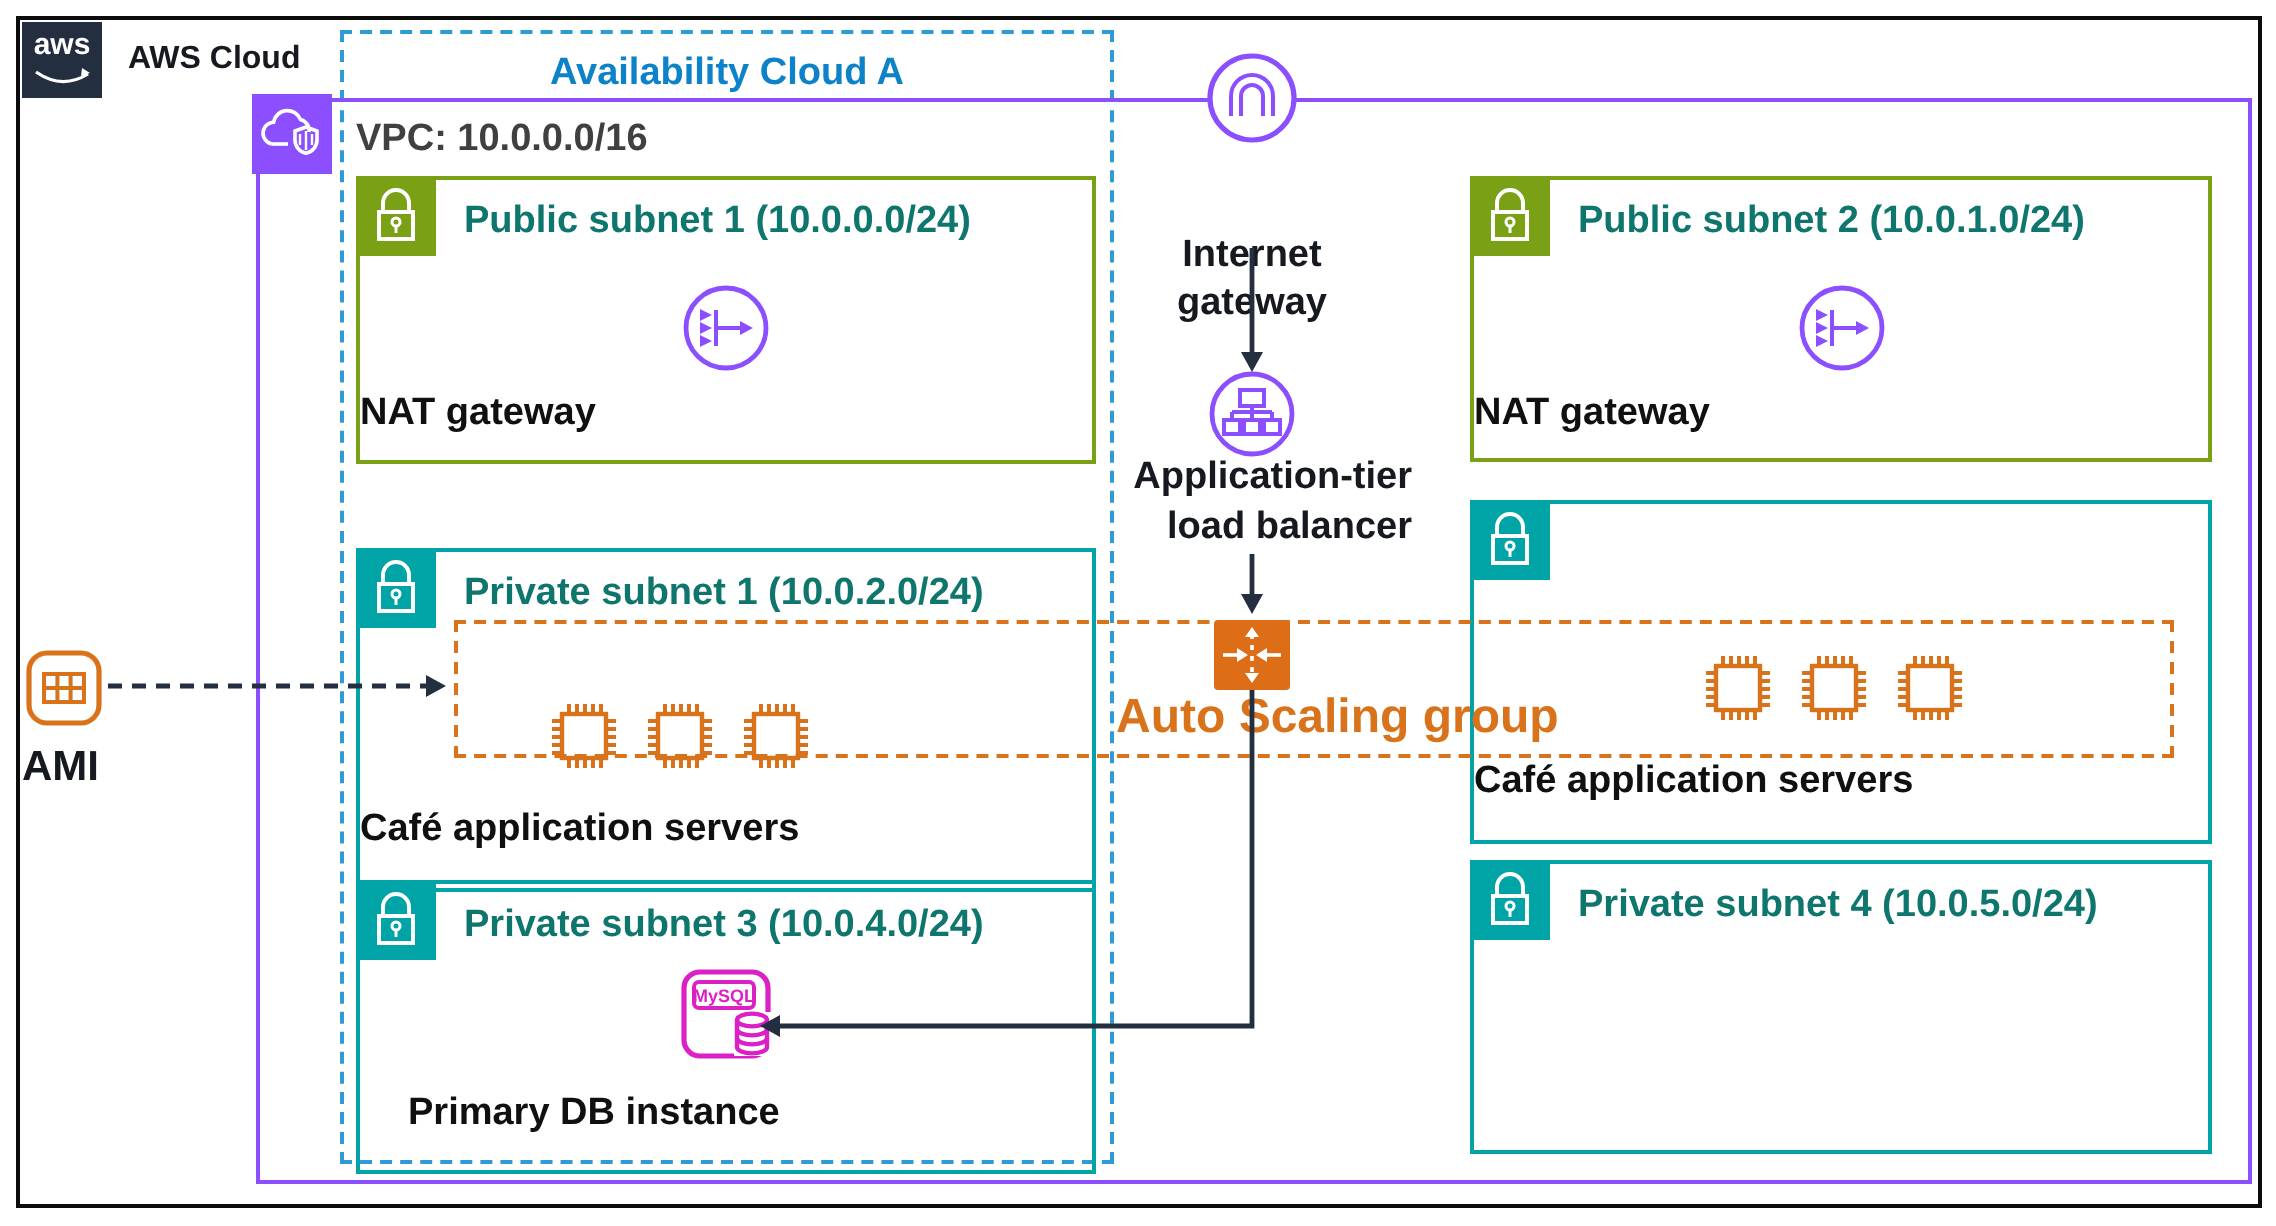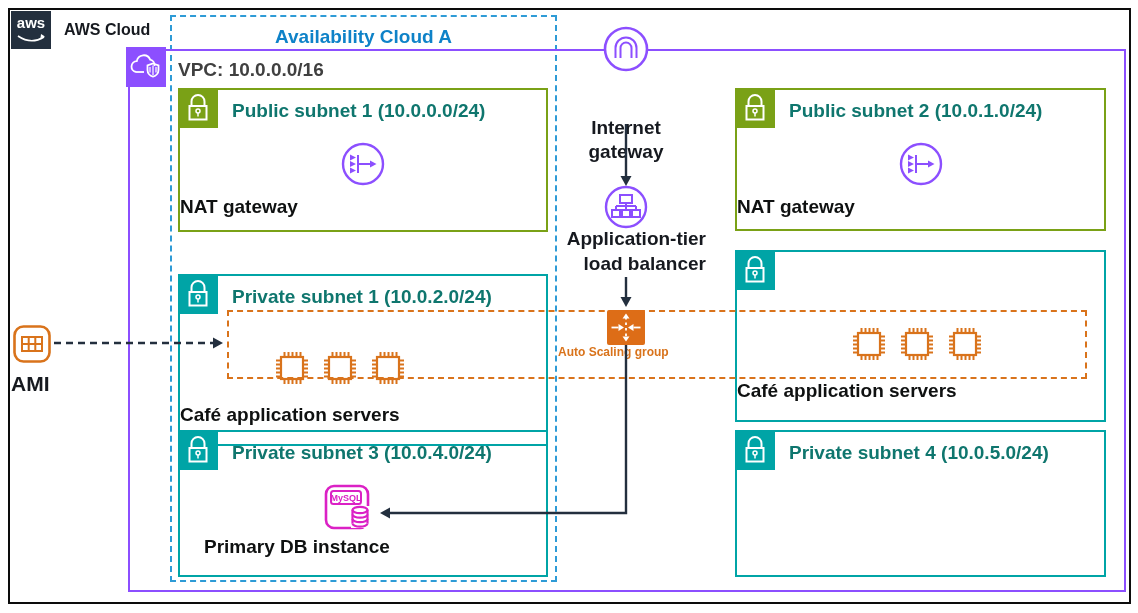--- a/index.html
+++ b/index.html
@@ -24,43 +24,43 @@
   
   .subnet{z-index:20;background:transparent;}
   .subnet .title{position:absolute;left:52px;top:10px;font-size:19px;font-weight:700;color:#0f766e;white-space:nowrap;}
   .badge{position:absolute;left:-2px;top:-2px;width:40px;height:40px;}
   .green{border:2.5px solid #7aa116;} .green-bg{background:#7aa116;}
   .teal{border:2.5px solid #00a4a6;} .teal-bg{background:#00a4a6;}
   #sn-pub1{left:178px;top:88px;width:366px;height:140px;}
   #sn-pub2{left:735px;top:88px;width:367px;height:139px;}
   #sn-priv1{left:178px;top:250px;width:366px;height:168px;margin-top:24px;}
   #sn-priv2{left:735px;top:250px;width:367px;height:168px;}
-  #sn-priv3{left:178px;top:430px;width:366px;height:143px;}
+  #sn-priv3{left:178px;top:440px;width:366px;height:143px;}
   #sn-priv4{left:735px;top:430px;width:367px;height:143px;}
   .nat-icon{position:absolute;left:50%;margin-left:-22px;top:52px;width:44px;height:44px;}
   .sub-label{position:absolute;left:0;width:100%;text-align:left;font-size:19px;font-weight:700;color:#0f1111;}
   .nat-label{top:106px;}
   .cafe-label{top:128px;}
   .db-label{left:24px;top:104px;width:auto;text-align:right;}
   .chips{position:absolute;top:74px;display:flex;gap:12px;z-index:35;}
   #chips-a{left:94px;} #chips-b{left:114px;}
   
   #asg-box{left:227px;top:310px;width:856px;height:65px;border:2px dashed #d9731b;z-index:30;}
   #asg-icon{left:607px;top:310px;width:38px;height:35px;z-index:36;}
-  #asg-label{left:558px;top:345px;font-size:12px;font-weight:700;color:#d9731b;z-index:36;white-space:nowrap;}
+  #asg-label{left:558px;top:345px;font-size:24px;font-weight:700;color:#d9731b;z-index:36;white-space:nowrap;}
   
   #igw-icon{left:602px;top:25px;width:48px;height:48px;z-index:40;}
   #igw-label{left:576px;top:74px;width:100px;text-align:center;font-size:19px;font-weight:700;line-height:24px;z-index:40;margin-top:42px;}
   #lb-icon{left:604px;top:185px;width:44px;height:44px;z-index:40;}
   #lb-label{left:546px;top:226px;width:160px;text-align:right;font-size:19px;font-weight:700;line-height:25px;z-index:40;}
   
   #ami-icon{left:12px;top:324px;width:40px;height:40px;z-index:40;}
   #ami-label{left:11px;top:372px;font-size:21px;font-weight:700;z-index:40;}
   
-  #mysql-icon{left:323px;top:483px;width:52px;height:52px;z-index:40;}
+  #mysql-icon{left:339px;top:483px;width:52px;height:52px;z-index:40;}
   
   #arrows{left:0;top:0;width:1138px;height:613px;z-index:60;pointer-events:none;}
 </style>
 </head>
 <body>
 
 <div id="canvas">
 
   <div id="outer" class="abs"></div>
 

